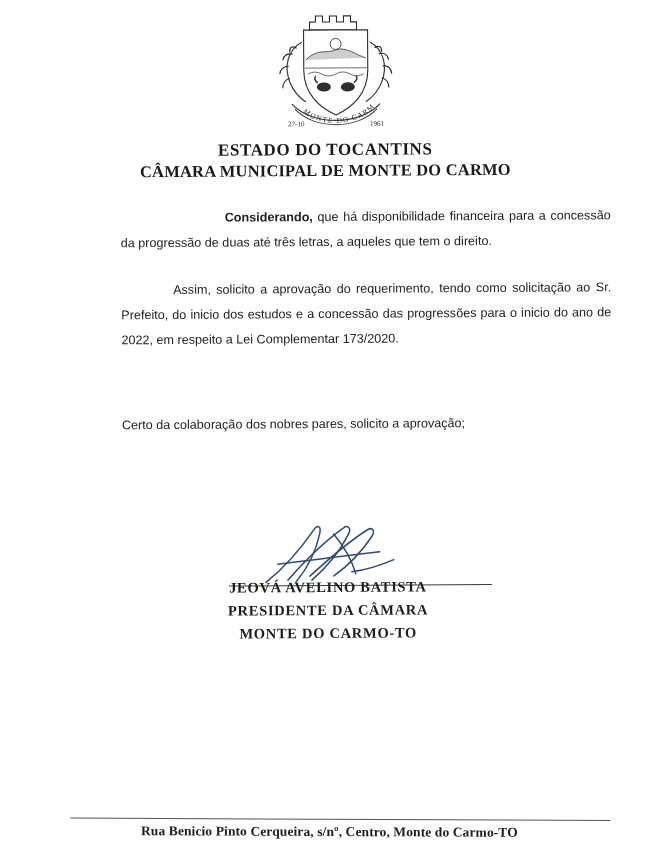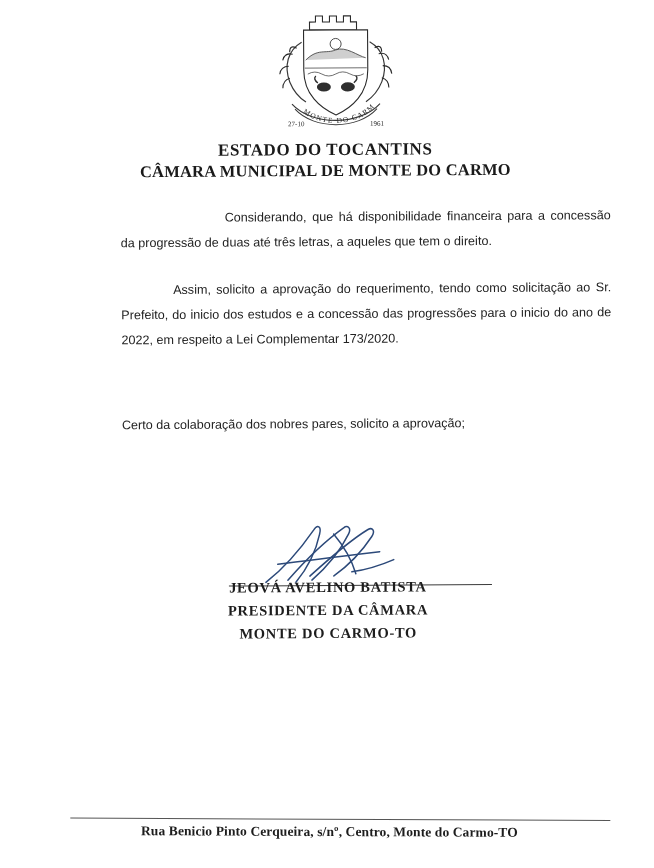--- a/index.html
+++ b/index.html
@@ -63,21 +63,21 @@
     top: 205px;
     width: 490px;
     font-size: 12.6px;
     line-height: 25px;
     color: #222;
     text-align: justify;
   }
   .para { margin: 0 0 22px 0; }
   .para.indent { text-indent: 104px; }
   .para.indent-sm { text-indent: 52px; }
-  .bold { font-weight: 400; }
+  .bold { font-weight: 700; }
 
   .para-closing {
     position: absolute;
     left: 122px;
     top: 412px;
     width: 490px;
     font-size: 12.6px;
     line-height: 25px;
     color: #222;
   }

